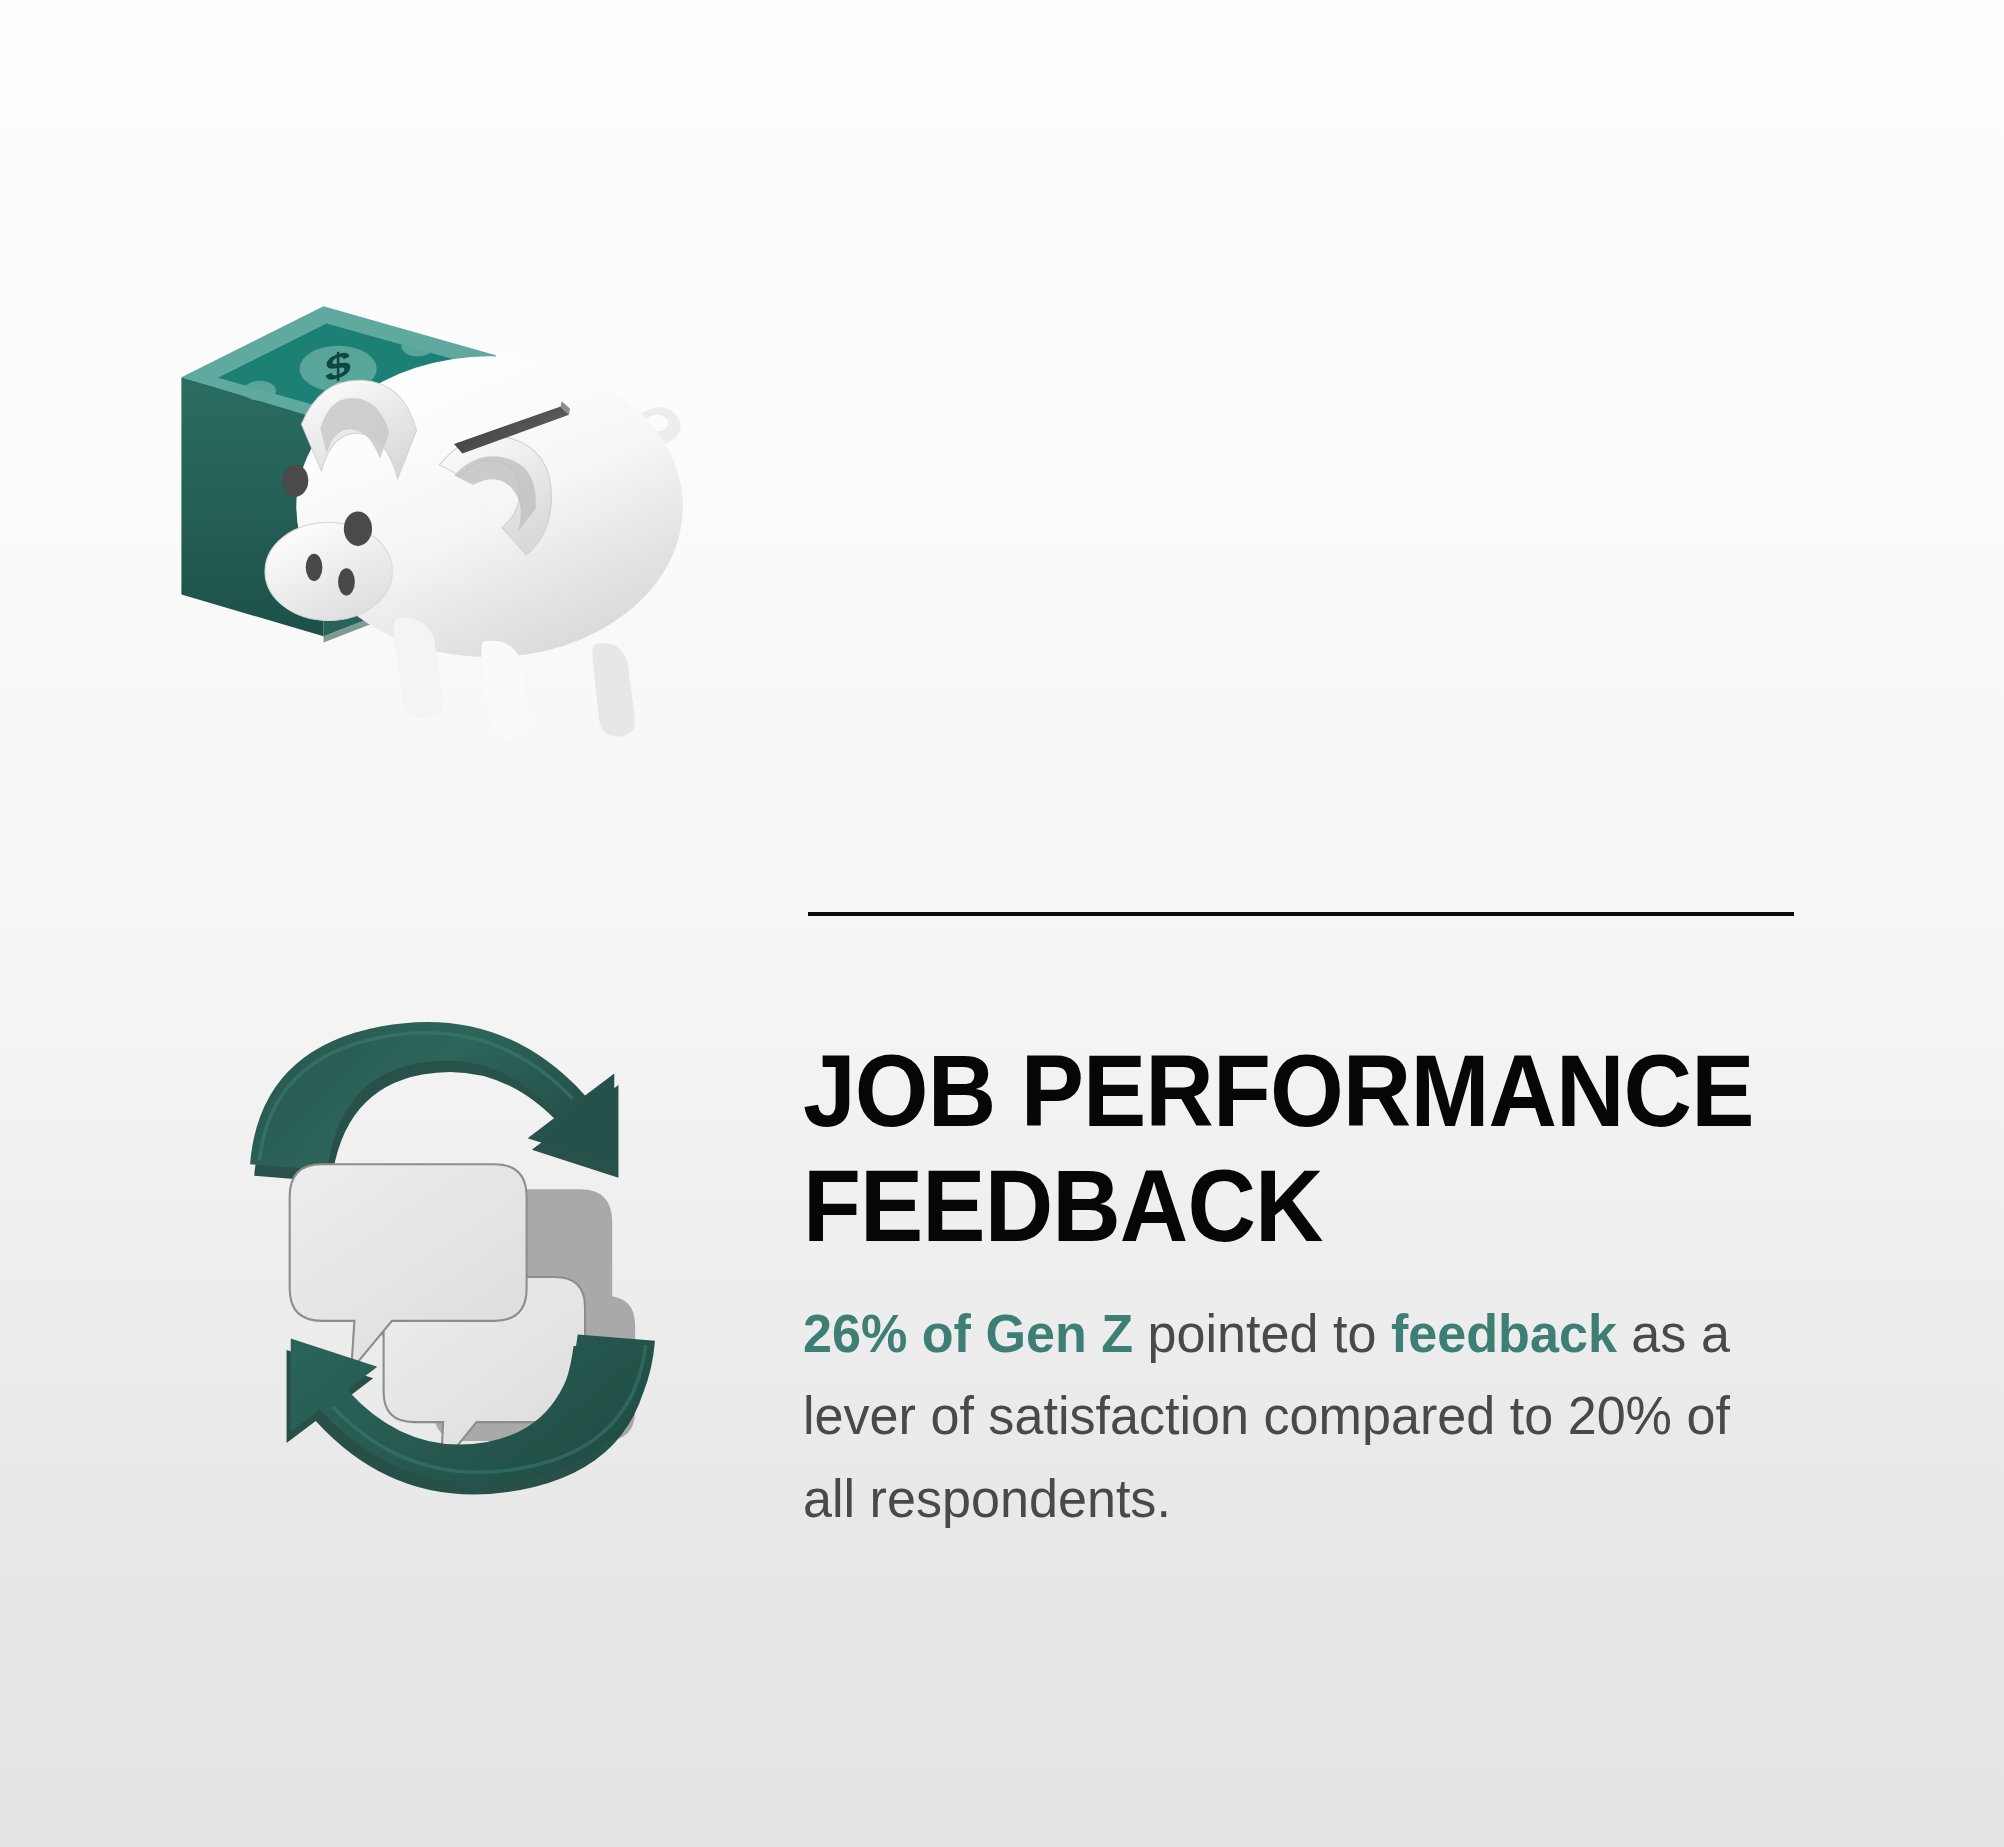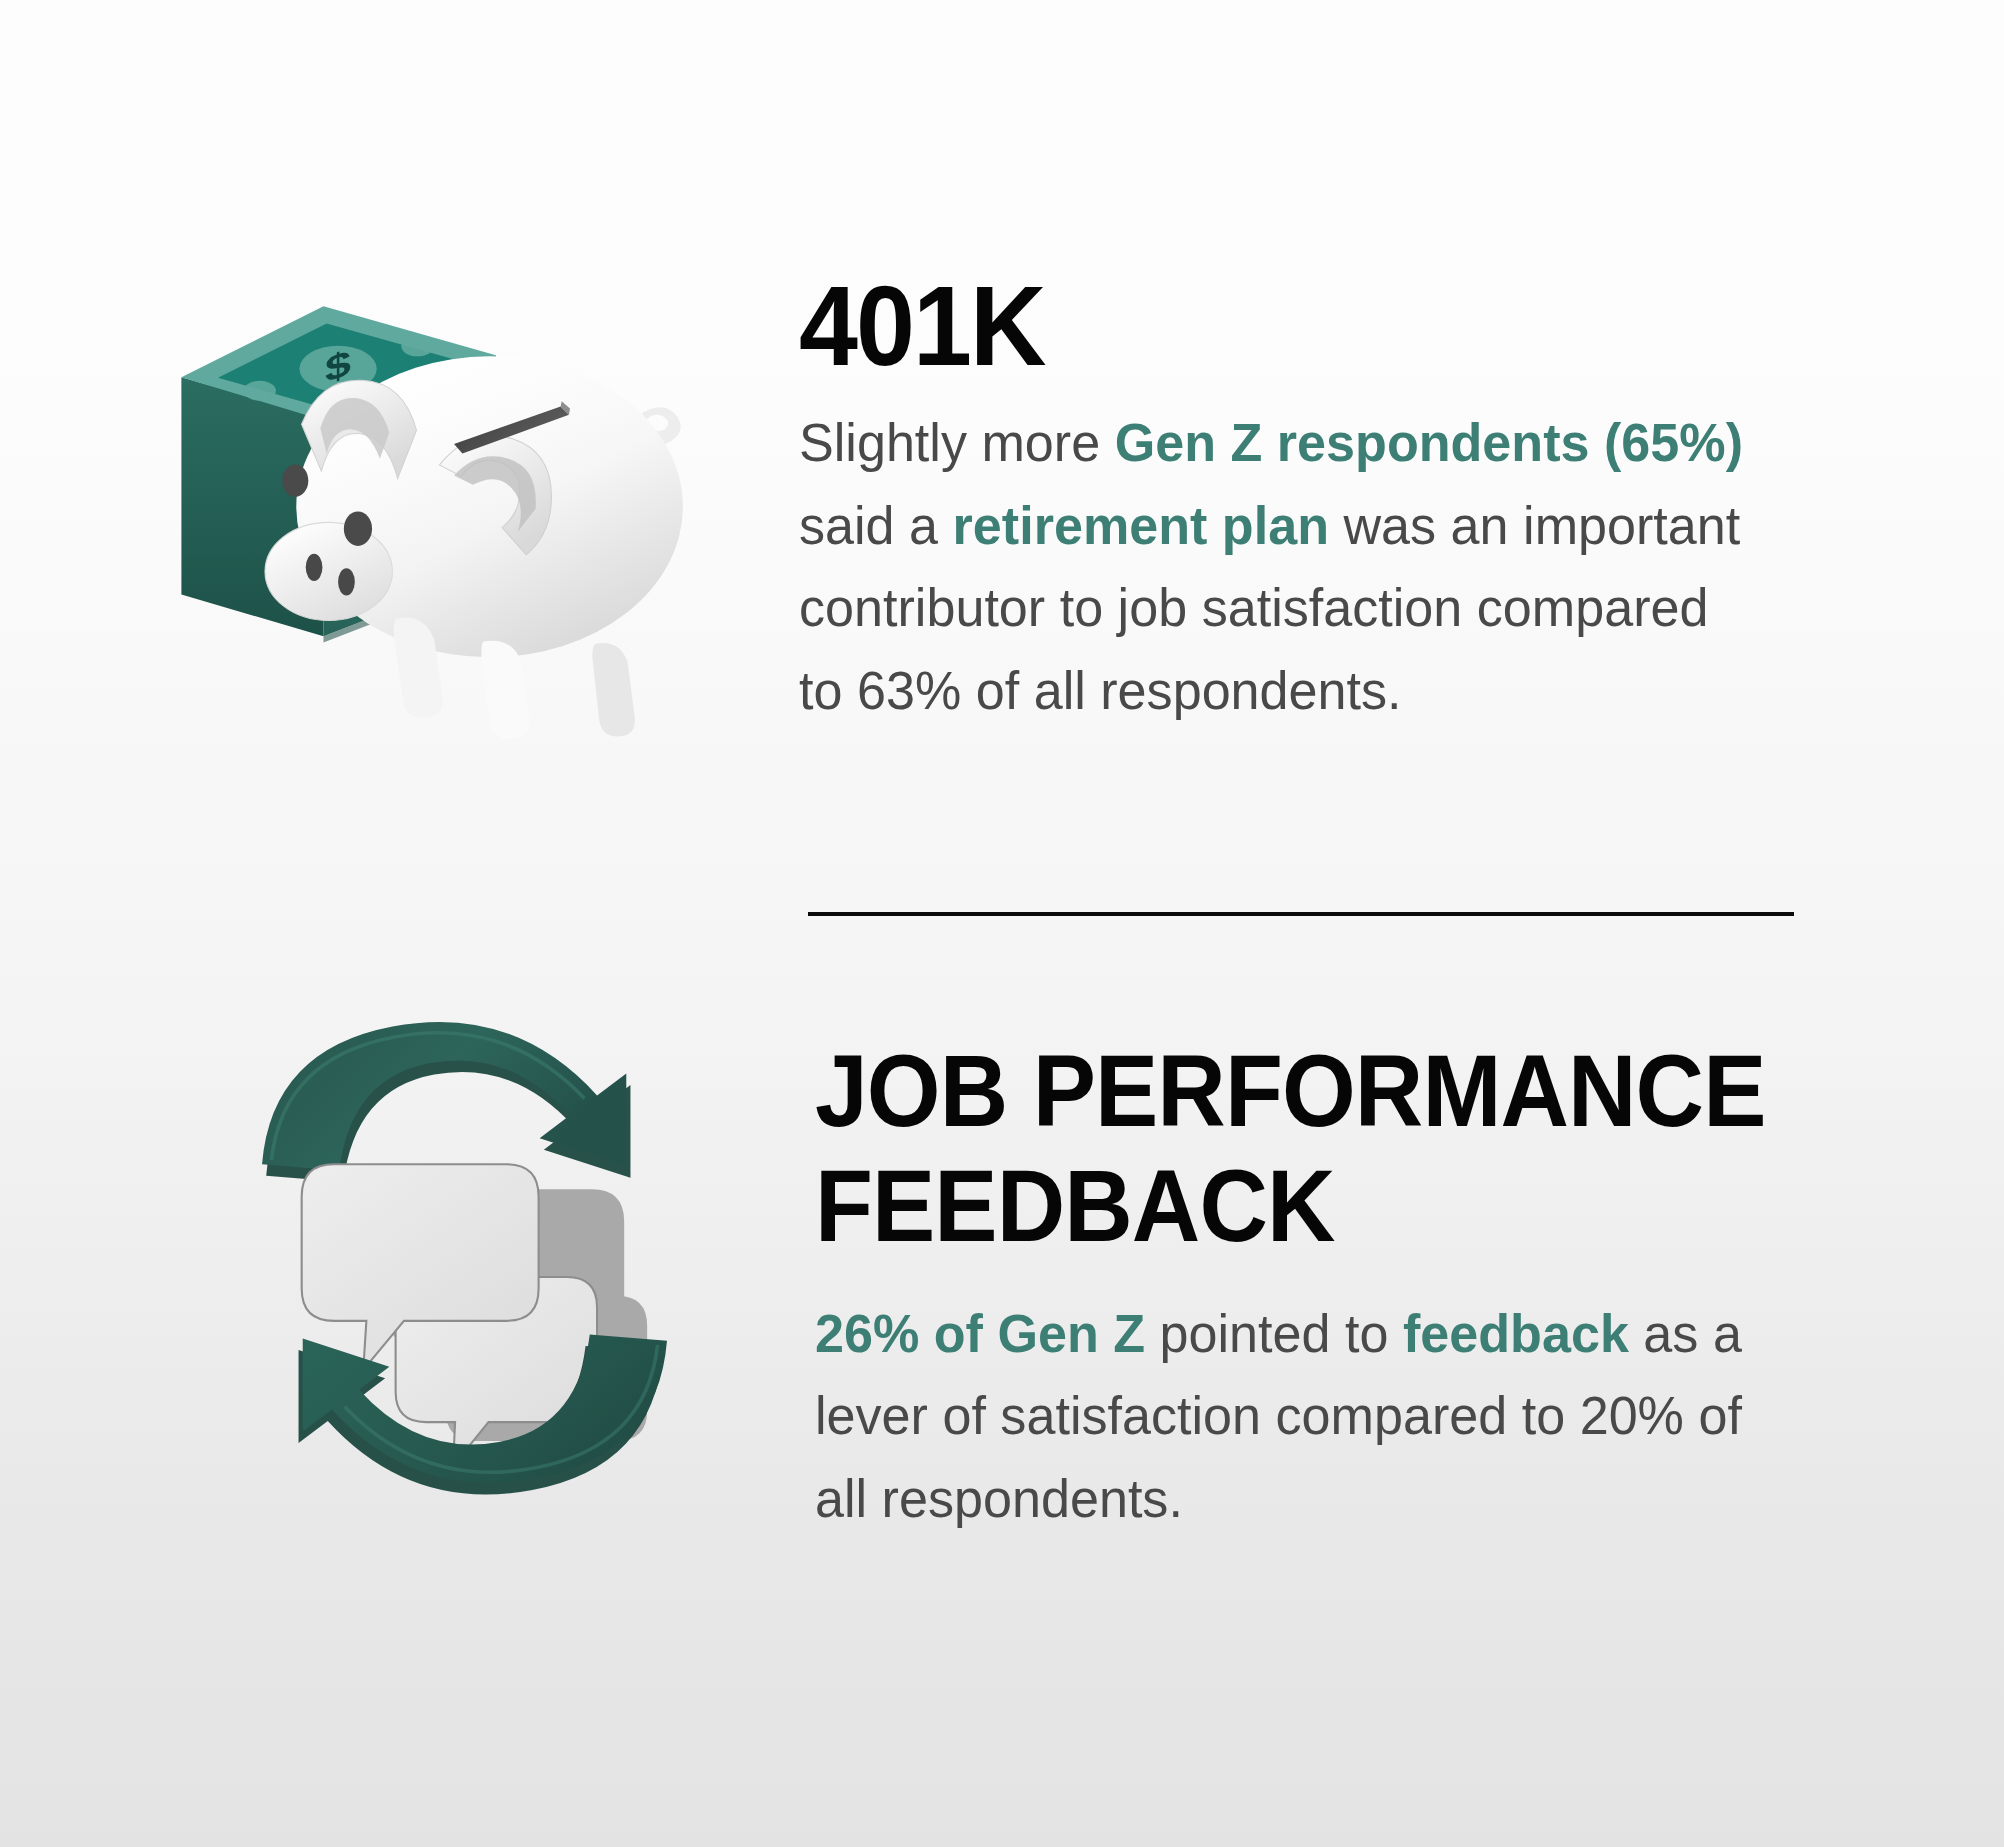--- a/index.html
+++ b/index.html
@@ -29,21 +29,21 @@
   }
 
   #section-401k {
     left: 0;
     top: 225px;
     width: 2005px;
     height: 653px;
   }
 
   #section-feedback {
-    left: 16px;
+    left: 4px;
     top: 982px;
     width: 1767px;
     height: 668px;
   }
 
   .art-col {
     position: relative;
     width: 799px;
     height: 100%;
     flex: 0 0 799px;
@@ -217,26 +217,20 @@
             <ellipse cx="272" cy="596" rx="16" ry="26" fill="#484848"></ellipse>
             <ellipse cx="334" cy="624" rx="16" ry="26" fill="#484848"></ellipse>
 
             <ellipse cx="236" cy="430" rx="25" ry="31" fill="#4a4a4a"></ellipse>
             <ellipse cx="356" cy="522" rx="27" ry="33" fill="#4a4a4a"></ellipse>
           </g>
         </svg>
       </div>
     </div>
 
-    <div class="text-col">
-      <h2 class="kicker-heading" id="heading-401k">401K</h2>
-      <p class="body-copy">
-        <span>Slightly more </span><span class="hl">Gen Z respondents (65%)</span><span> said a </span><span class="hl">retirement plan</span><span> was an important contributor to job satisfaction compared to 63% of all respondents.</span>
-      </p>
-    </div>
   </div>
 
   <div id="section-divider"></div>
 
   <div class="section" id="section-feedback">
 
     <div class="art-col">
       <div class="illus" id="feedback-cycle-illustration">
         <svg viewBox="0 0 960 1000" width="501" height="522" xmlns="http://www.w3.org/2000/svg">
           <defs>

